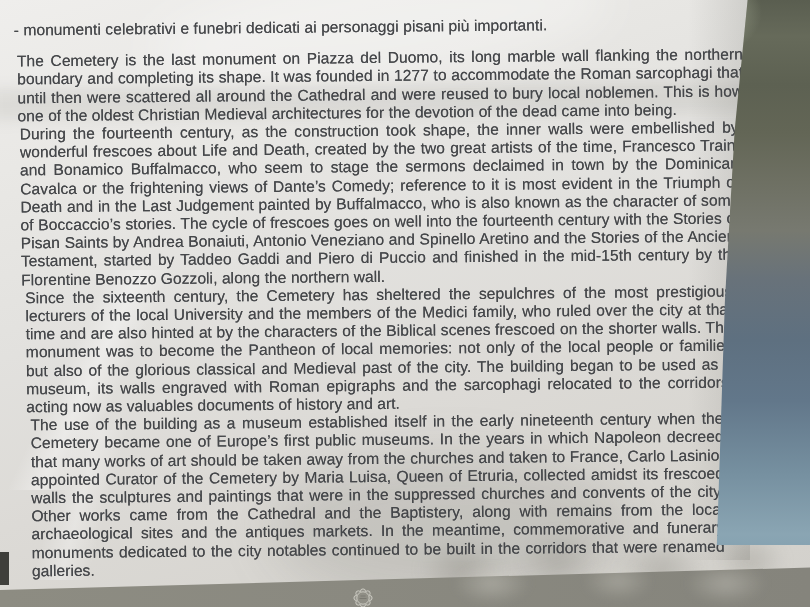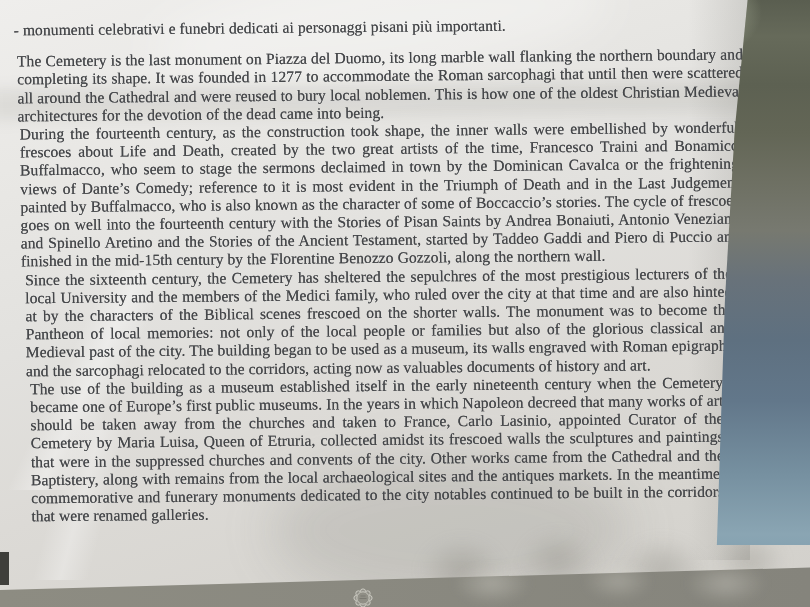--- a/index.html
+++ b/index.html
@@ -1,21 +1,21 @@
 <!DOCTYPE html>
 <html><head>
 <meta charset="utf-8">
 <style>
   html, body { margin: 0; padding: 0; background: #b9b8b2; }
   .stage {
     position: relative;
     width: 810px;
     height: 607px;
     overflow: hidden;
-    font-family: Liberation Serif, serif;
+    font-family: Liberation Sans, sans-serif;
   }
 
   
   .paper-base {
     position: absolute; inset: 0;
     background: linear-gradient(163deg,
       #efeeec 0%, #e9e8e5 20%, #e2e1de 42%,
       #dcdad6 62%, #d7d5d0 80%, #d2d0cb 100%);
   }
 

